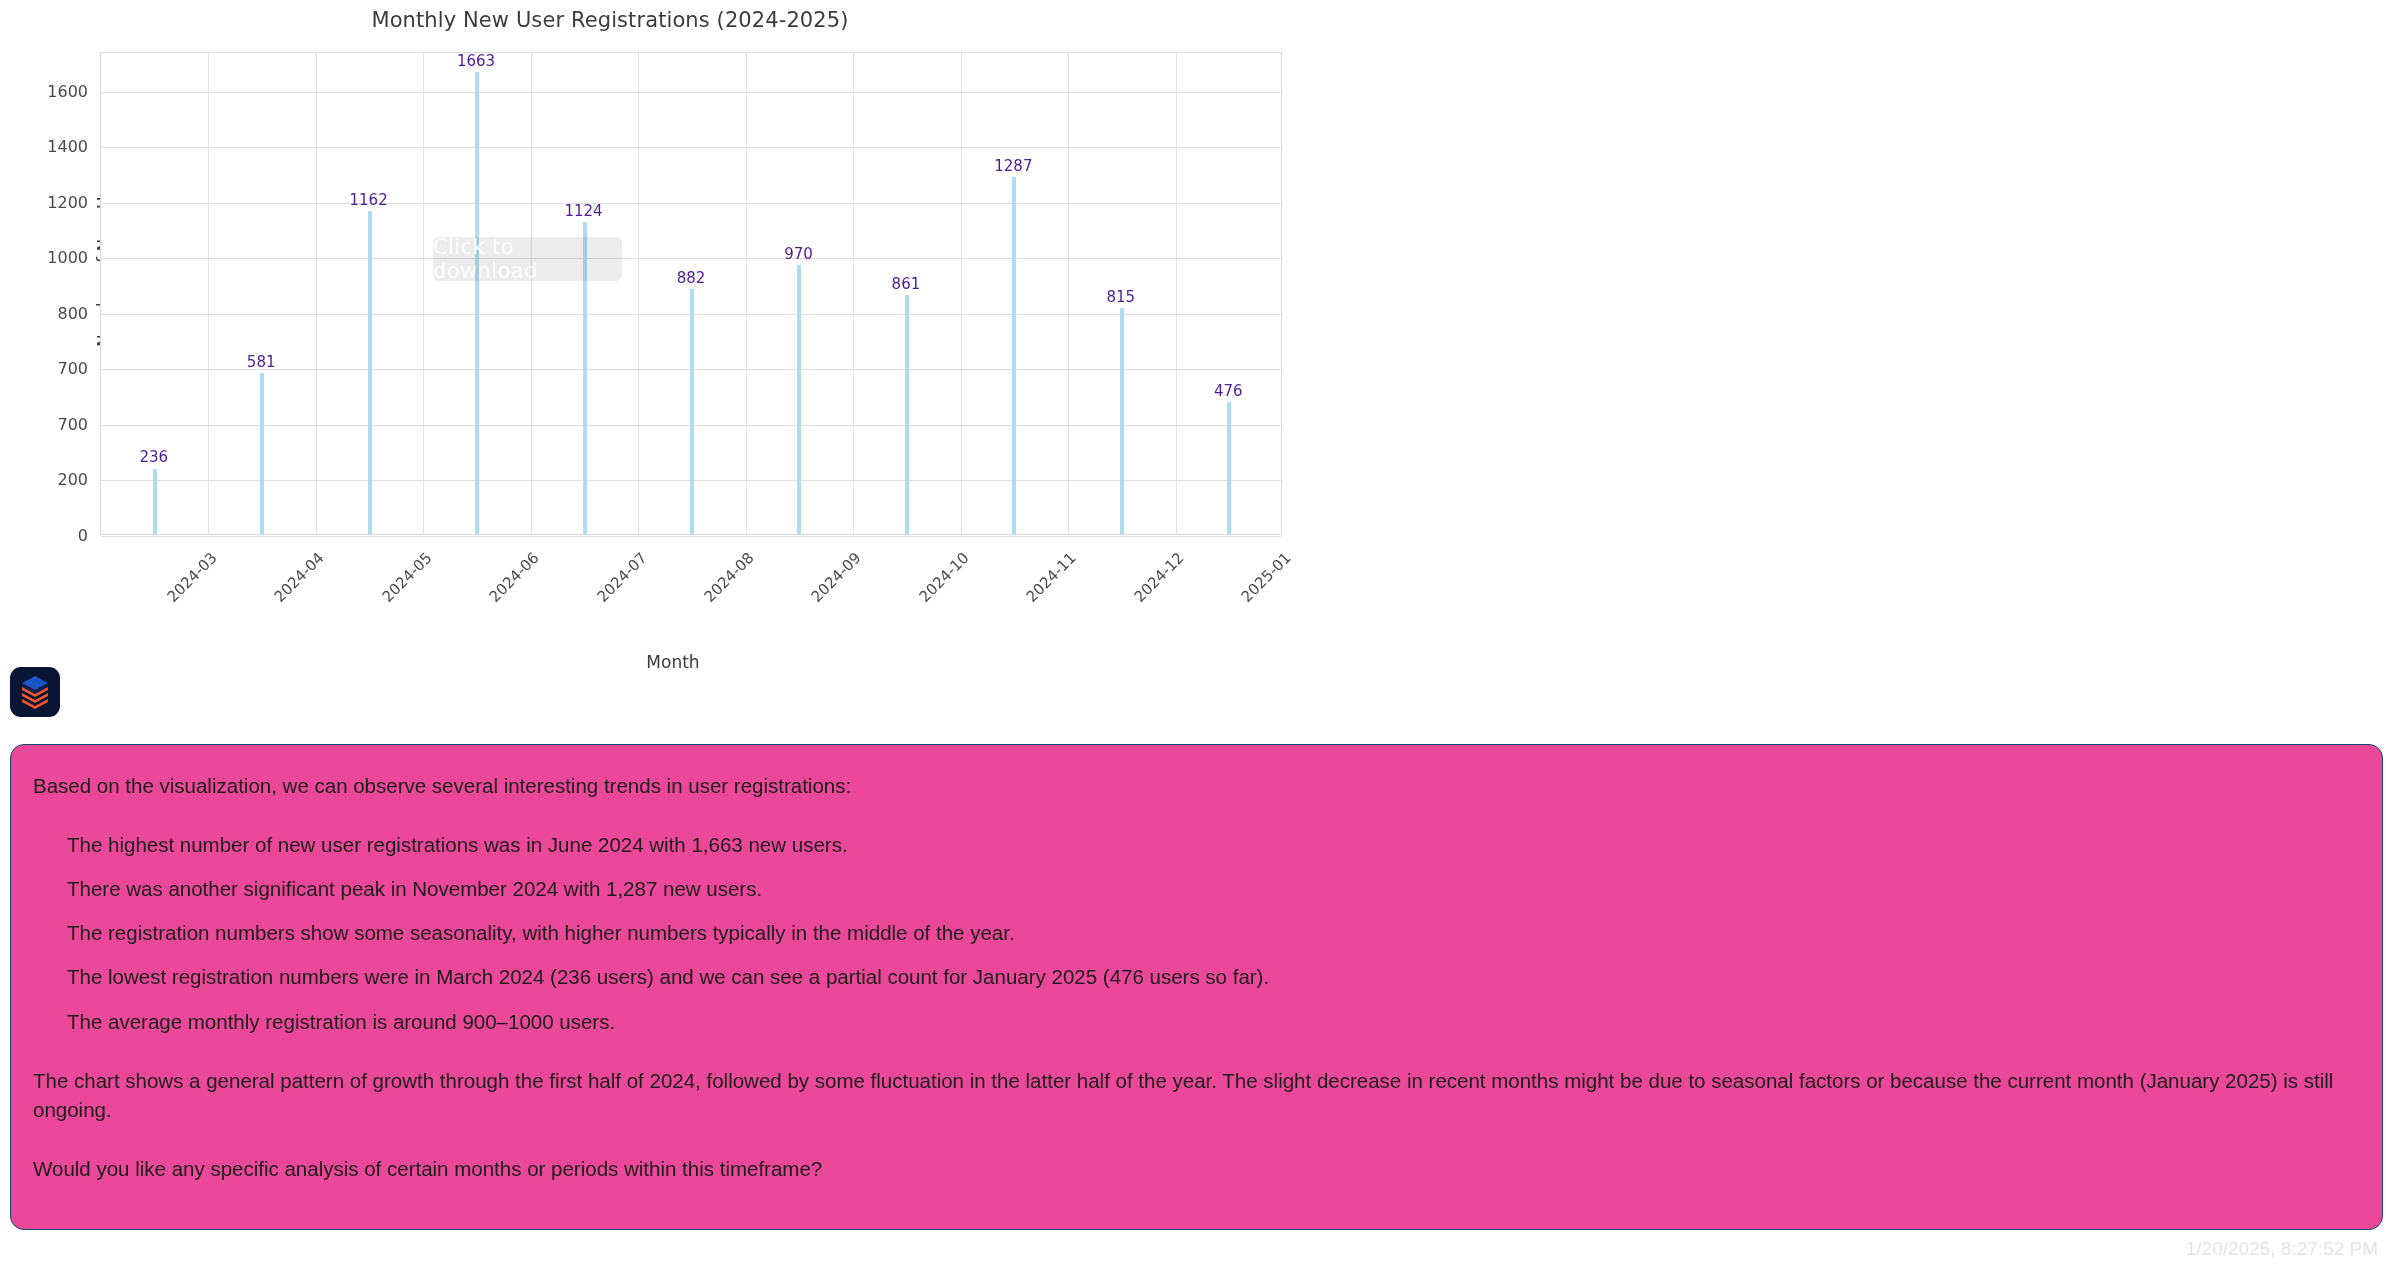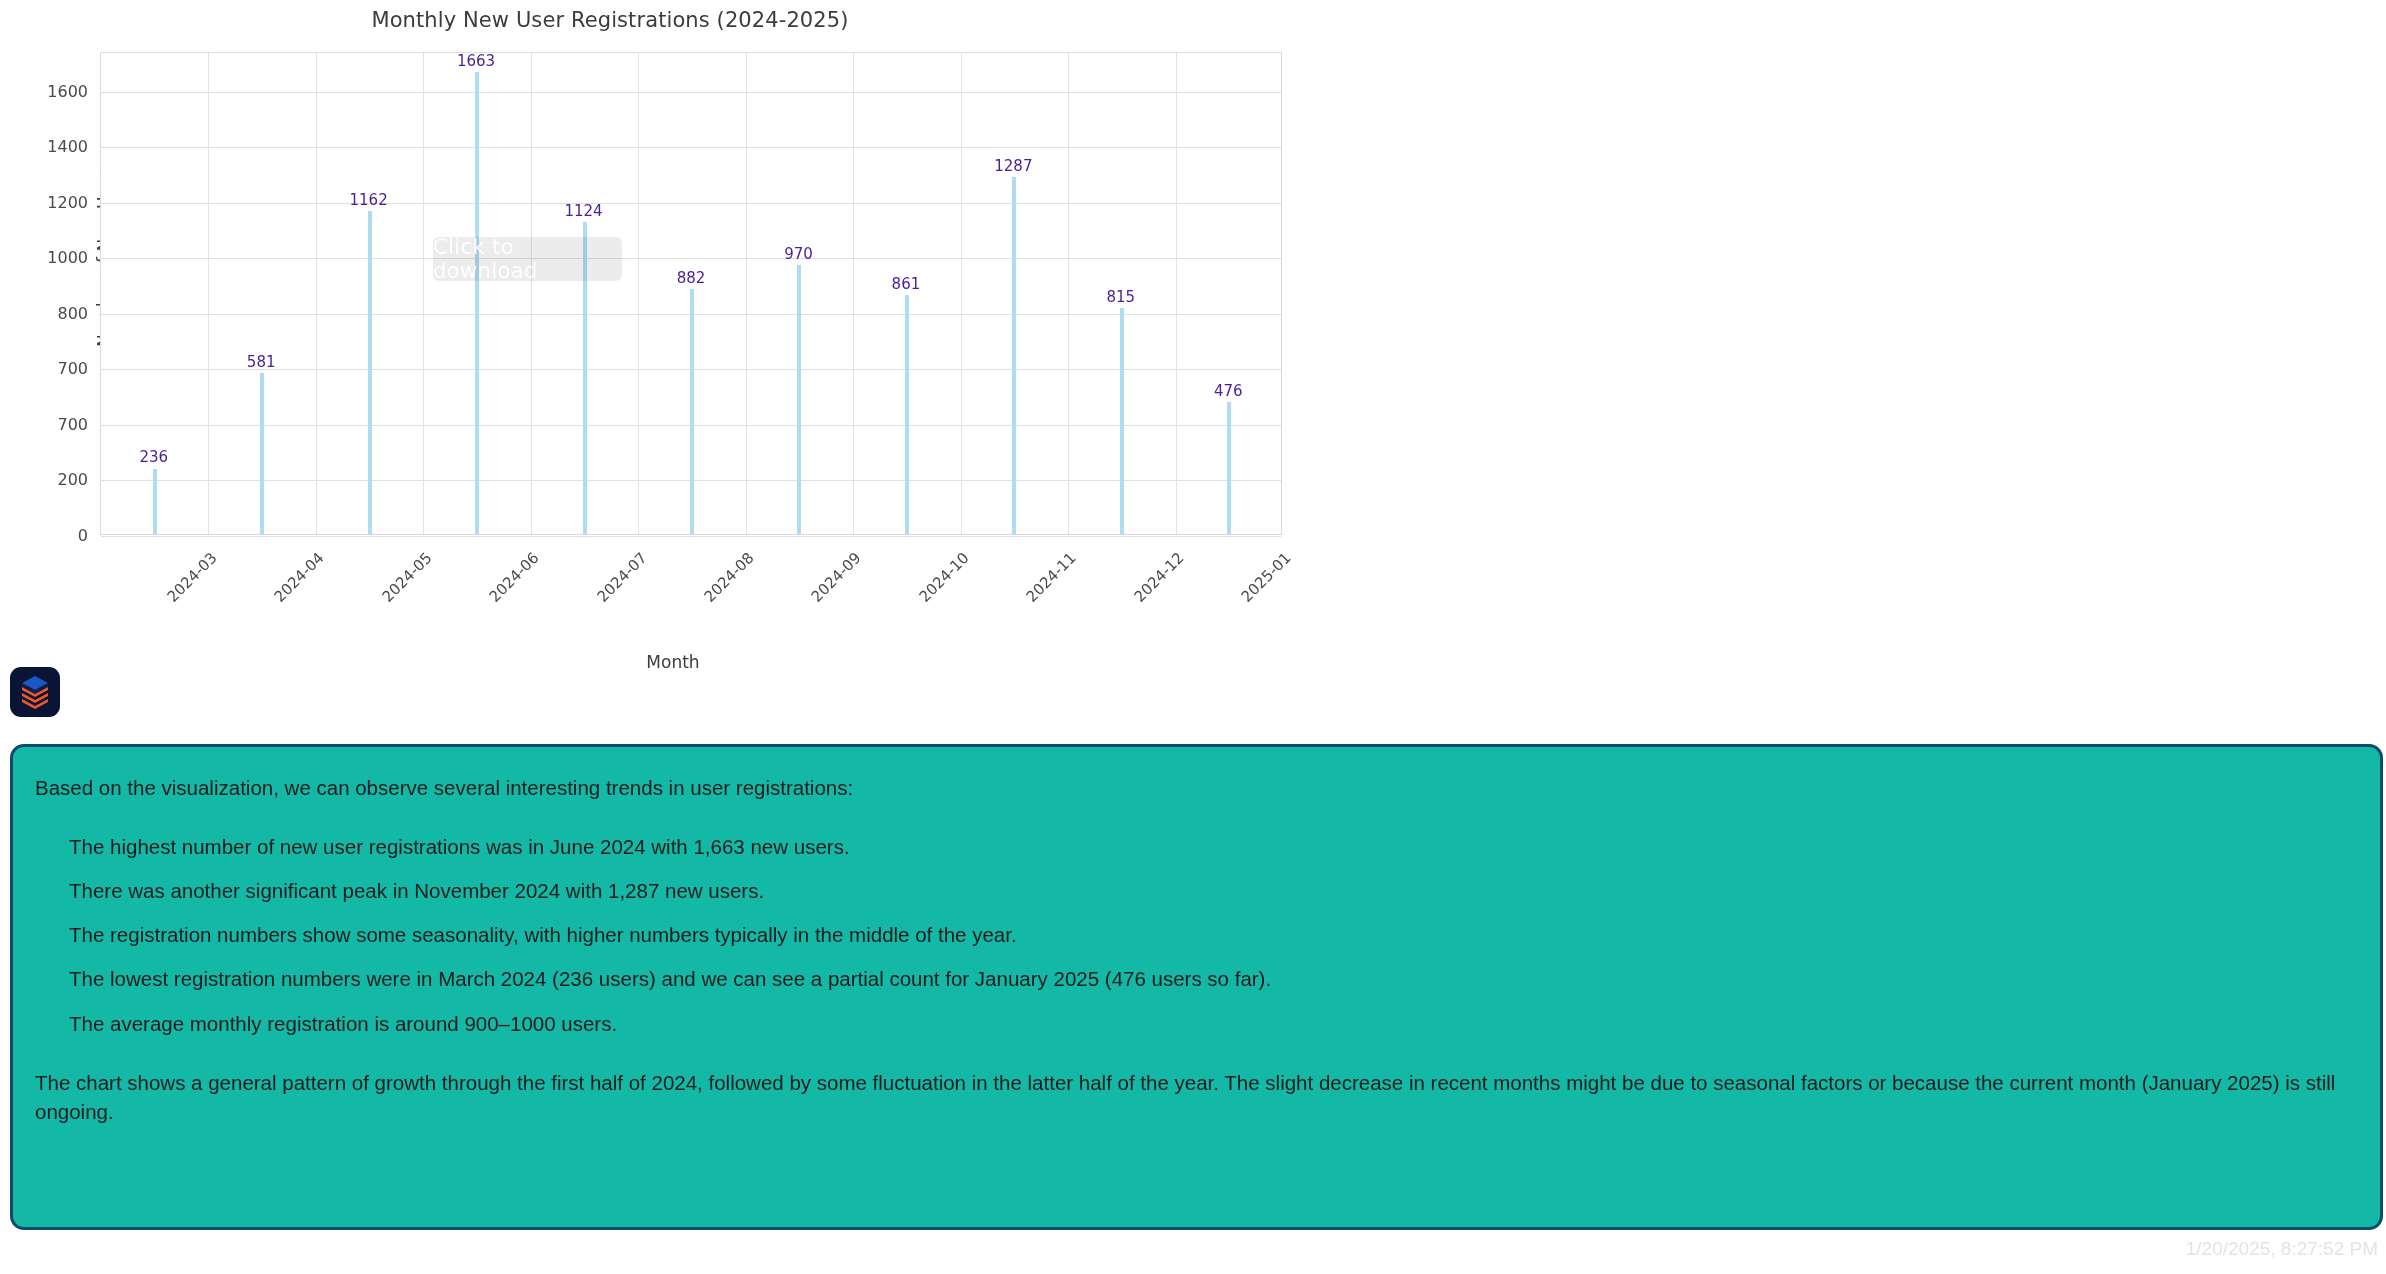--- a/index.html
+++ b/index.html
@@ -144,23 +144,23 @@
     justify-content: center;
   }
   .avatar svg { display: block; }
 
   
   .response-card {
     position: absolute;
     left: 10px; top: 744px;
     width: 2373px;
     min-height: 486px;
-    border: 3px solid #0c4a6e;
+    border: 1px solid #0c4a6e;
     border-radius: 14px;
-    background: #14b8a6;
+    background: #ec4899;
     padding: 26px 22px 20px 22px;
   }
   .resp-p {
     font-size: 20.5px;
     line-height: 1.42;
     color: #1d1d1d;
     margin: 0 0 0 0;
     font-family: "Liberation Sans", sans-serif;
   }
   .resp-list {
@@ -296,17 +296,18 @@
   <div class="response-card">
     <p class="resp-p">Based on the visualization, we can observe several interesting trends in user registrations:</p>
     <ul class="resp-list" id="bullet-list">
         <li>The highest number of new user registrations was in June 2024 with 1,663 new users.</li>
         <li>There was another significant peak in November 2024 with 1,287 new users.</li>
         <li>The registration numbers show some seasonality, with higher numbers typically in the middle of the year.</li>
         <li>The lowest registration numbers were in March 2024 (236 users) and we can see a partial count for January 2025 (476 users so far).</li>
         <li>The average monthly registration is around 900–1000 users.</li>
       </ul>
     <p class="resp-p spaced">The chart shows a general pattern of growth through the first half of 2024, followed by some fluctuation in the latter half of the year. The slight decrease in recent months might be due to seasonal factors or because the current month (January 2025) is still ongoing.</p>
+    <p class="resp-p spaced">Would you like any specific analysis of certain months or periods within this timeframe?</p>
   </div>
 
   <div class="timestamp">1/20/2025, 8:27:52 PM</div>
 
 </div>
 
 </body></html>

